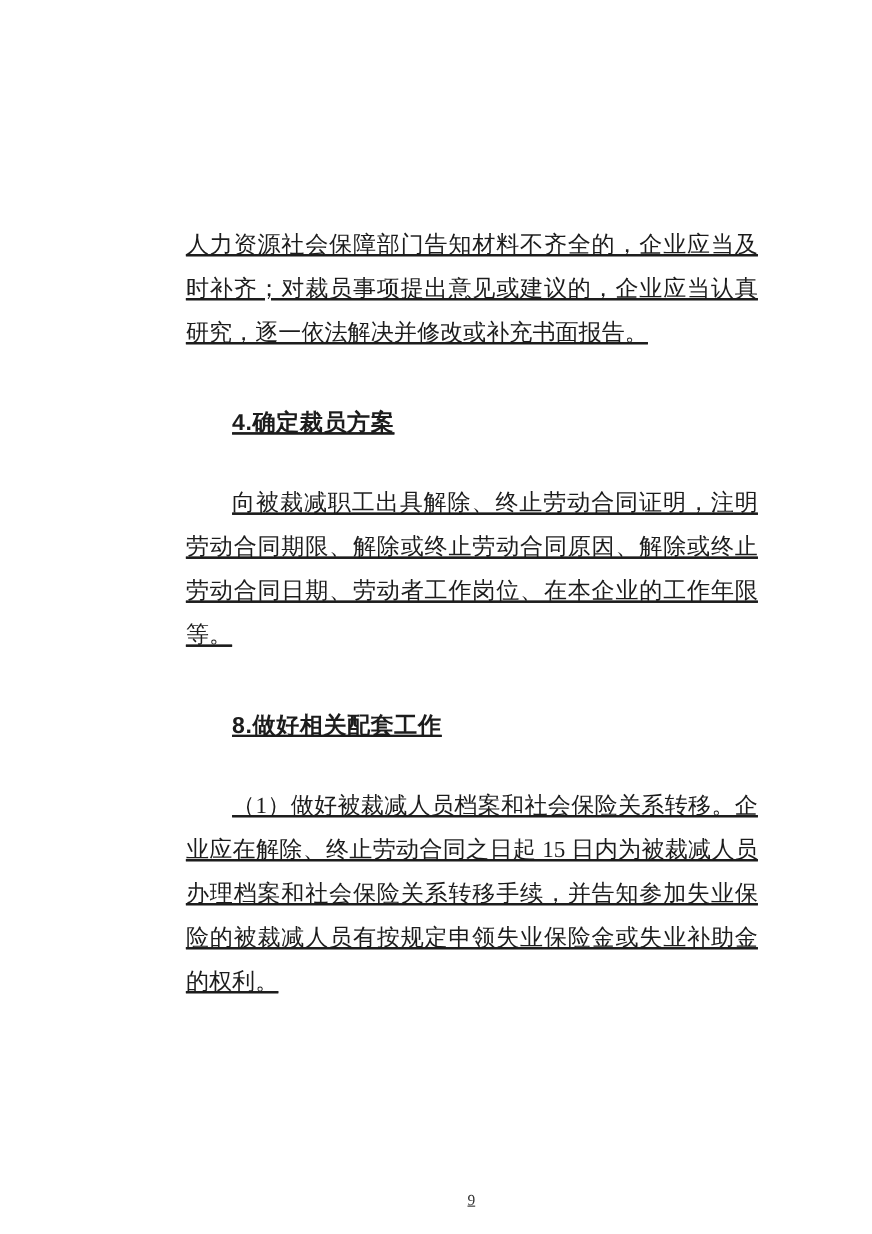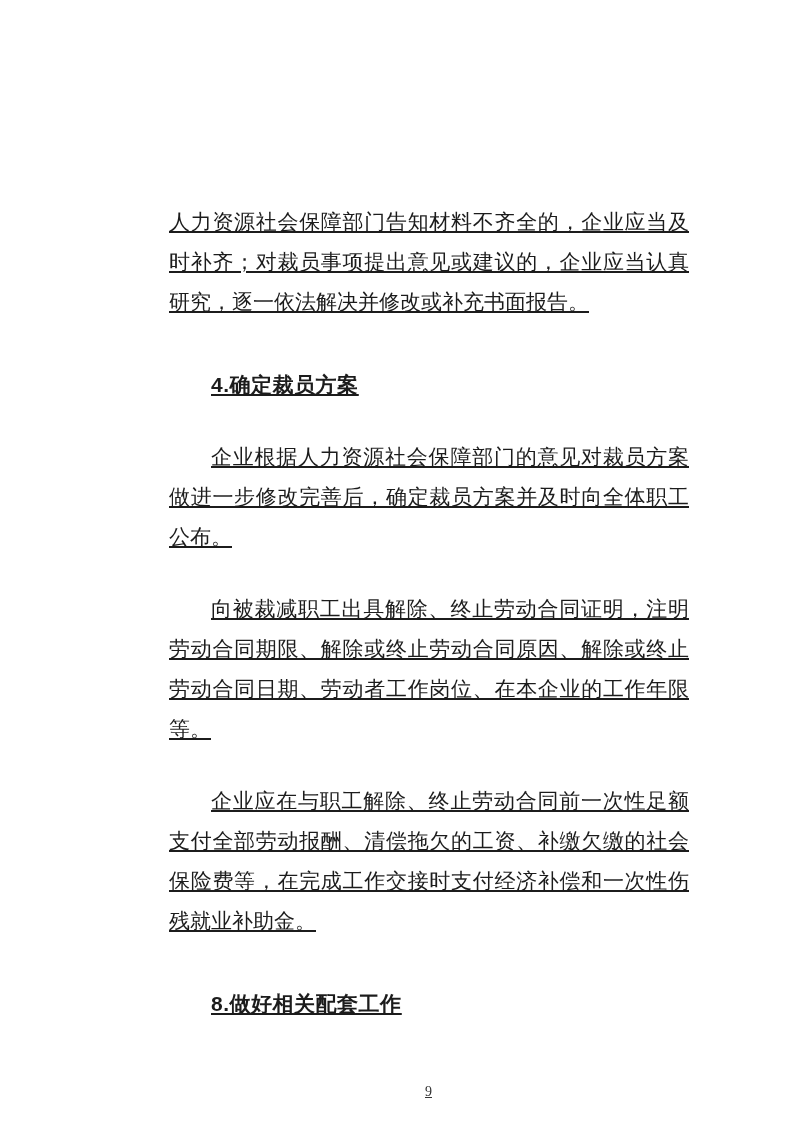--- a/index.html
+++ b/index.html
@@ -55,19 +55,18 @@
     font-family: "Liberation Serif", serif;
   }
 </style>
 </head>
 <body>
 
 <div class="page">
   <div class="doc-body">
       <div class="block paragraph no-indent">人力资源社会保障部门告知材料不齐全的，企业应当及时补齐；对裁员事项提出意见或建议的，企业应当认真研究，逐一依法解决并修改或补充书面报告。</div>
       <div class="block heading">4.确定裁员方案</div>
-      <div class="block paragraph">企业根据人力资源社会保障部门的意见对裁员方案做进一步修改完善后，确定裁员方案并及时向全体职工公布。</div>
       <div class="block paragraph">向被裁减职工出具解除、终止劳动合同证明，注明劳动合同期限、解除或终止劳动合同原因、解除或终止劳动合同日期、劳动者工作岗位、在本企业的工作年限等。</div>
-      <div class="block paragraph">企业应在与职工解除、终止劳动合同前一次性足额支付全部劳动报酬、清偿拖欠的工资、补缴欠缴的社会保险费等，在完成工作交接时支付经济补偿和一次性伤残就业补助金。</div>
       <div class="block heading">8.做好相关配套工作</div>
+      <div class="block paragraph">（1）做好被裁减人员档案和社会保险关系转移。企业应在解除、终止劳动合同之日起 15 日内为被裁减人员办理档案和社会保险关系转移手续，并告知参加失业保险的被裁减人员有按规定申领失业保险金或失业补助金的权利。</div>
     </div>
   <div class="page-footer">9</div>
 </div>
 
 </body></html>

